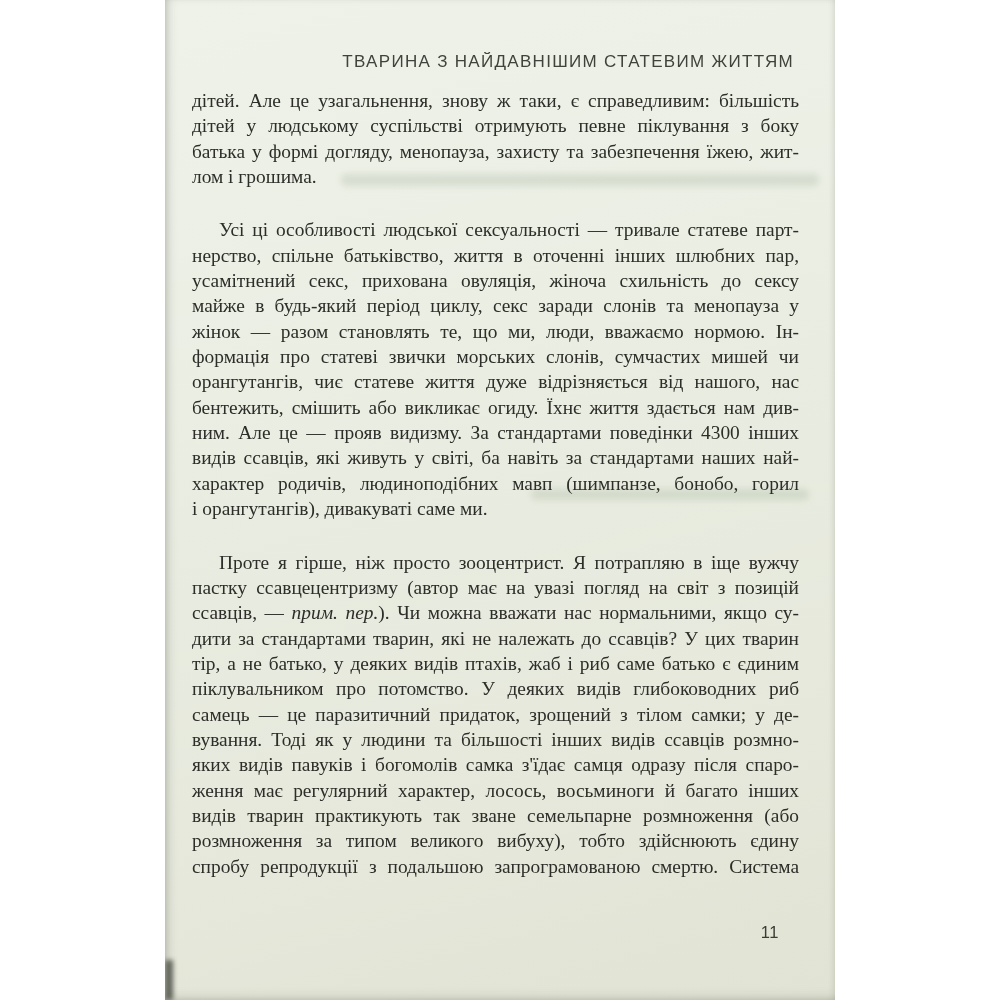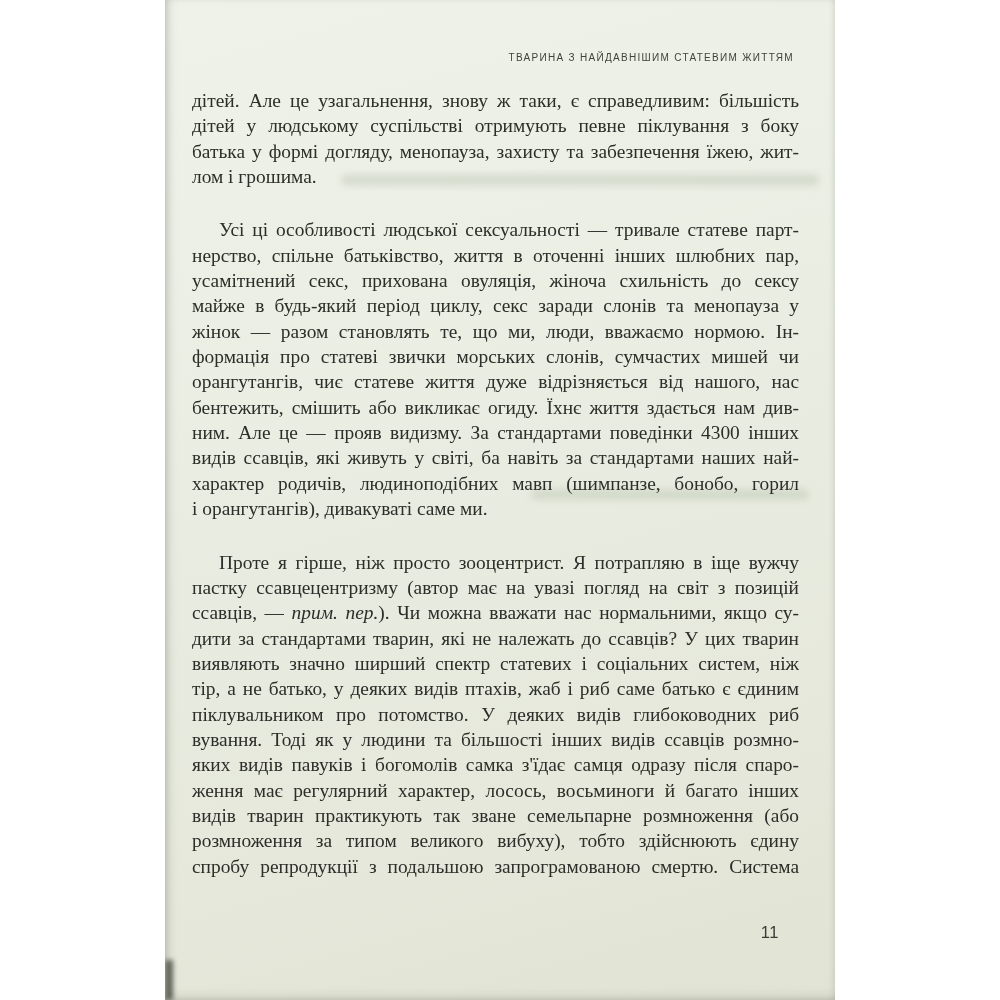--- a/index.html
+++ b/index.html
@@ -38,21 +38,21 @@
     height: 40px;
     background: #3c3f35;
     filter: blur(2.5px);
     opacity: 0.75;
   }
   .running-header {
     position: absolute;
     top: 52px;
     right: 41px;
     font-family: "Liberation Sans", sans-serif;
-    font-size: 10px;
+    font-size: 17px;
     letter-spacing: 1.3px;
     color: #40433c;
     white-space: nowrap;
   }
   
   .ghost {
     position: absolute;
     background: rgba(112, 134, 104, 0.17);
     filter: blur(3px);
     border-radius: 6px;
@@ -120,23 +120,23 @@
           <div class="line">ним. Але це — прояв видизму. За стандартами поведінки 4300 інших</div>
           <div class="line">видів ссавців, які живуть у світі, ба навіть за стандартами наших най-</div>
           <div class="line">характер родичів, людиноподібних мавп (шимпанзе, бонобо, горил</div>
           <div class="line last">і орангутангів), дивакуваті саме ми.</div>
         </div>
         <div class="para indent">
           <div class="line">Проте я гірше, ніж просто зооцентрист. Я потрапляю в іще вужчу</div>
           <div class="line">пастку ссавцецентризму (автор має на увазі погляд на світ з позицій</div>
           <div class="line">ссавців, — <i>прим. пер.</i>). Чи можна вважати нас нормальними, якщо су-</div>
           <div class="line">дити за стандартами тварин, які не належать до ссавців? У цих тварин</div>
-          <div class="line">виявляють значно ширший спектр статевих і соціальних систем, ніж</div>
           <div class="line">тір, а не батько, у деяких видів птахів, жаб і риб саме батько є єдиним</div>
           <div class="line">піклувальником про потомство. У деяких видів глибоководних риб</div>
+          <div class="line">самець — це паразитичний придаток, зрощений з тілом самки; у де-</div>
           <div class="line">вування. Тоді як у людини та більшості інших видів ссавців розмно-</div>
           <div class="line">яких видів павуків і богомолів самка з'їдає самця одразу після спаро-</div>
           <div class="line">ження має регулярний характер, лосось, восьминоги й багато інших</div>
           <div class="line">видів тварин практикують так зване семельпарне розмноження (або</div>
           <div class="line">розмноження за типом великого вибуху), тобто здійснюють єдину</div>
           <div class="line">спробу репродукції з подальшою запрограмованою смертю. Система</div>
         </div>
       </div>
 
     <div class="page-number">11</div>

